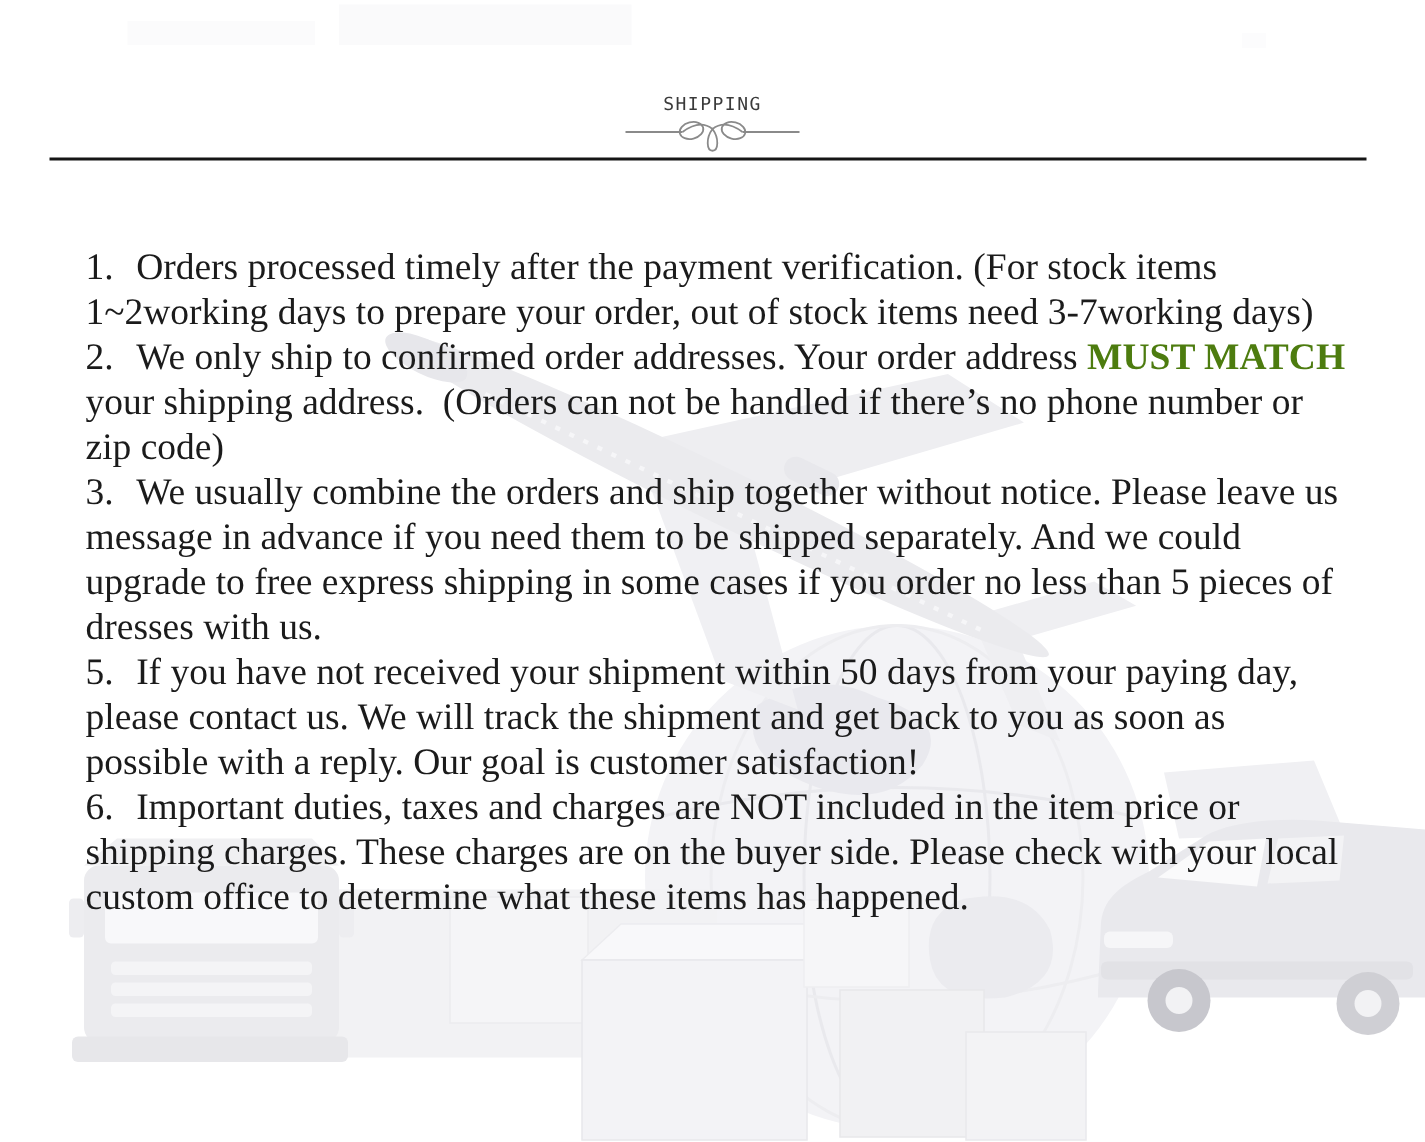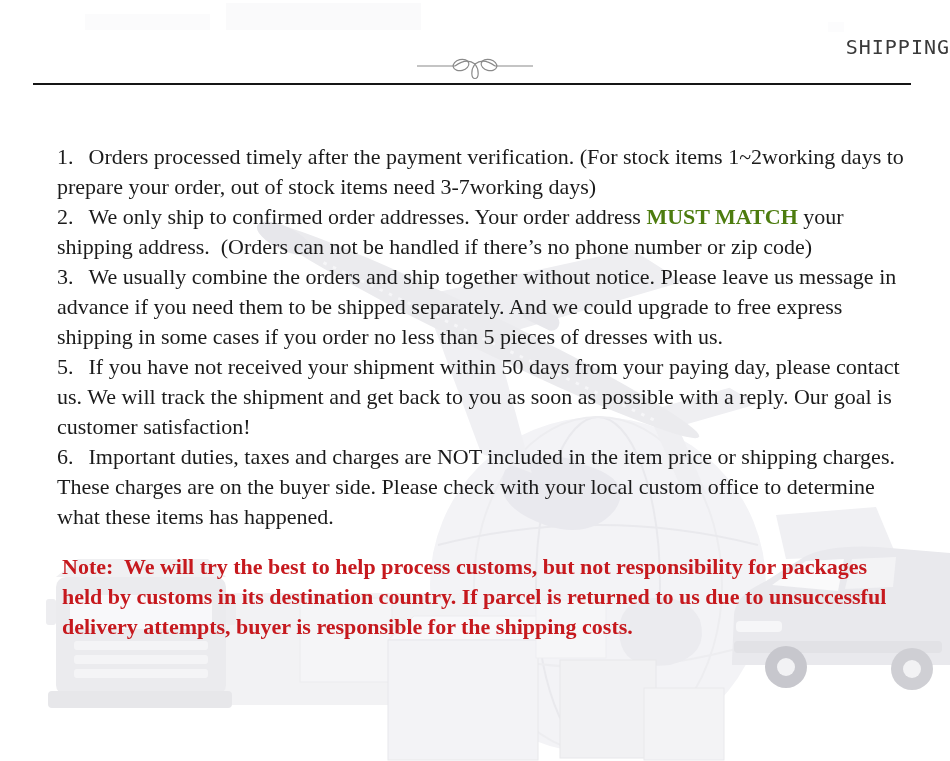--- a/index.html
+++ b/index.html
@@ -3,29 +3,29 @@
 <meta charset="utf-8">
 <style>
   html,body{margin:0;padding:0;background:#fff;}
   .page{
     position:relative;width:950px;height:761px;background:#ffffff;
     overflow:hidden;font-family:"Liberation Serif",serif;
   }
   .bg{position:absolute;left:0;top:0;z-index:0;}
   .content{position:relative;z-index:1;}
   .hdr-title{
-    padding-top:38px;text-align:right;
+    padding-top:60px;text-align:center;
     font-family:"DejaVu Sans Mono",monospace;
-    font-size:20px;letter-spacing:1px;color:#3a3a3a;line-height:18px;
+    font-size:12px;letter-spacing:1px;color:#3a3a3a;line-height:18px;
   }
   .flourish{display:block;margin:1px auto 0;}
   .rule{height:2px;background:#151515;margin:2px 39px 0 33px;}
   main{
     margin:57px 45px 16px 57px;
-    font-size:22px;line-height:30px;color:#1b1b1b;
+    font-size:25px;line-height:30px;color:#1b1b1b;
   }
   main p{margin:0;white-space:pre-wrap;}
   .marker{display:inline-block;margin-right:15px;}
   .hl-red{color:#4d7c0f;font-weight:bold;}
   .note{margin-top:20px;color:#c6191e;font-weight:bold;padding-left:5px;}
 </style>
 </head>
 <body>
 
 <div class="page">
@@ -112,16 +112,15 @@
 
     <div class="rule"></div>
 
     <main>
       <p><span class="marker">1.</span><span>Orders processed timely after the payment verification. (For stock items 1~2working days to prepare your order, out of stock items need 3-7working days)</span><span class="hl-red"></span><span></span></p>
       <p><span class="marker">2.</span><span>We only ship to confirmed order addresses. Your order address </span><span class="hl-red">MUST MATCH</span><span> your shipping address.  (Orders can not be handled if there’s no phone number or zip code)</span></p>
       <p><span class="marker">3.</span><span>We usually combine the orders and ship together without notice. Please leave us message in advance if you need them to be shipped separately. And we could upgrade to free express shipping in some cases if you order no less than 5 pieces of dresses with us.</span><span class="hl-red"></span><span></span></p>
       <p><span class="marker">5.</span><span>If you have not received your shipment within 50 days from your paying day, please contact us. We will track the shipment and get back to you as soon as possible with a reply. Our goal is customer satisfaction!</span><span class="hl-red"></span><span></span></p>
       <p><span class="marker">6.</span><span>Important duties, taxes and charges are NOT included in the item price or shipping charges. These charges are on the buyer side. Please check with your local custom office to determine what these items has happened.</span><span class="hl-red"></span><span></span></p>
 
-      <p class="note">Note:  We will try the best to help process customs, but not responsibility for packages held by customs in its destination country. If parcel is returned to us due to unsuccessful delivery attempts, buyer is responsible for the shipping costs.</p>
     </main>
   </div>
 </div>
 
 </body></html>

